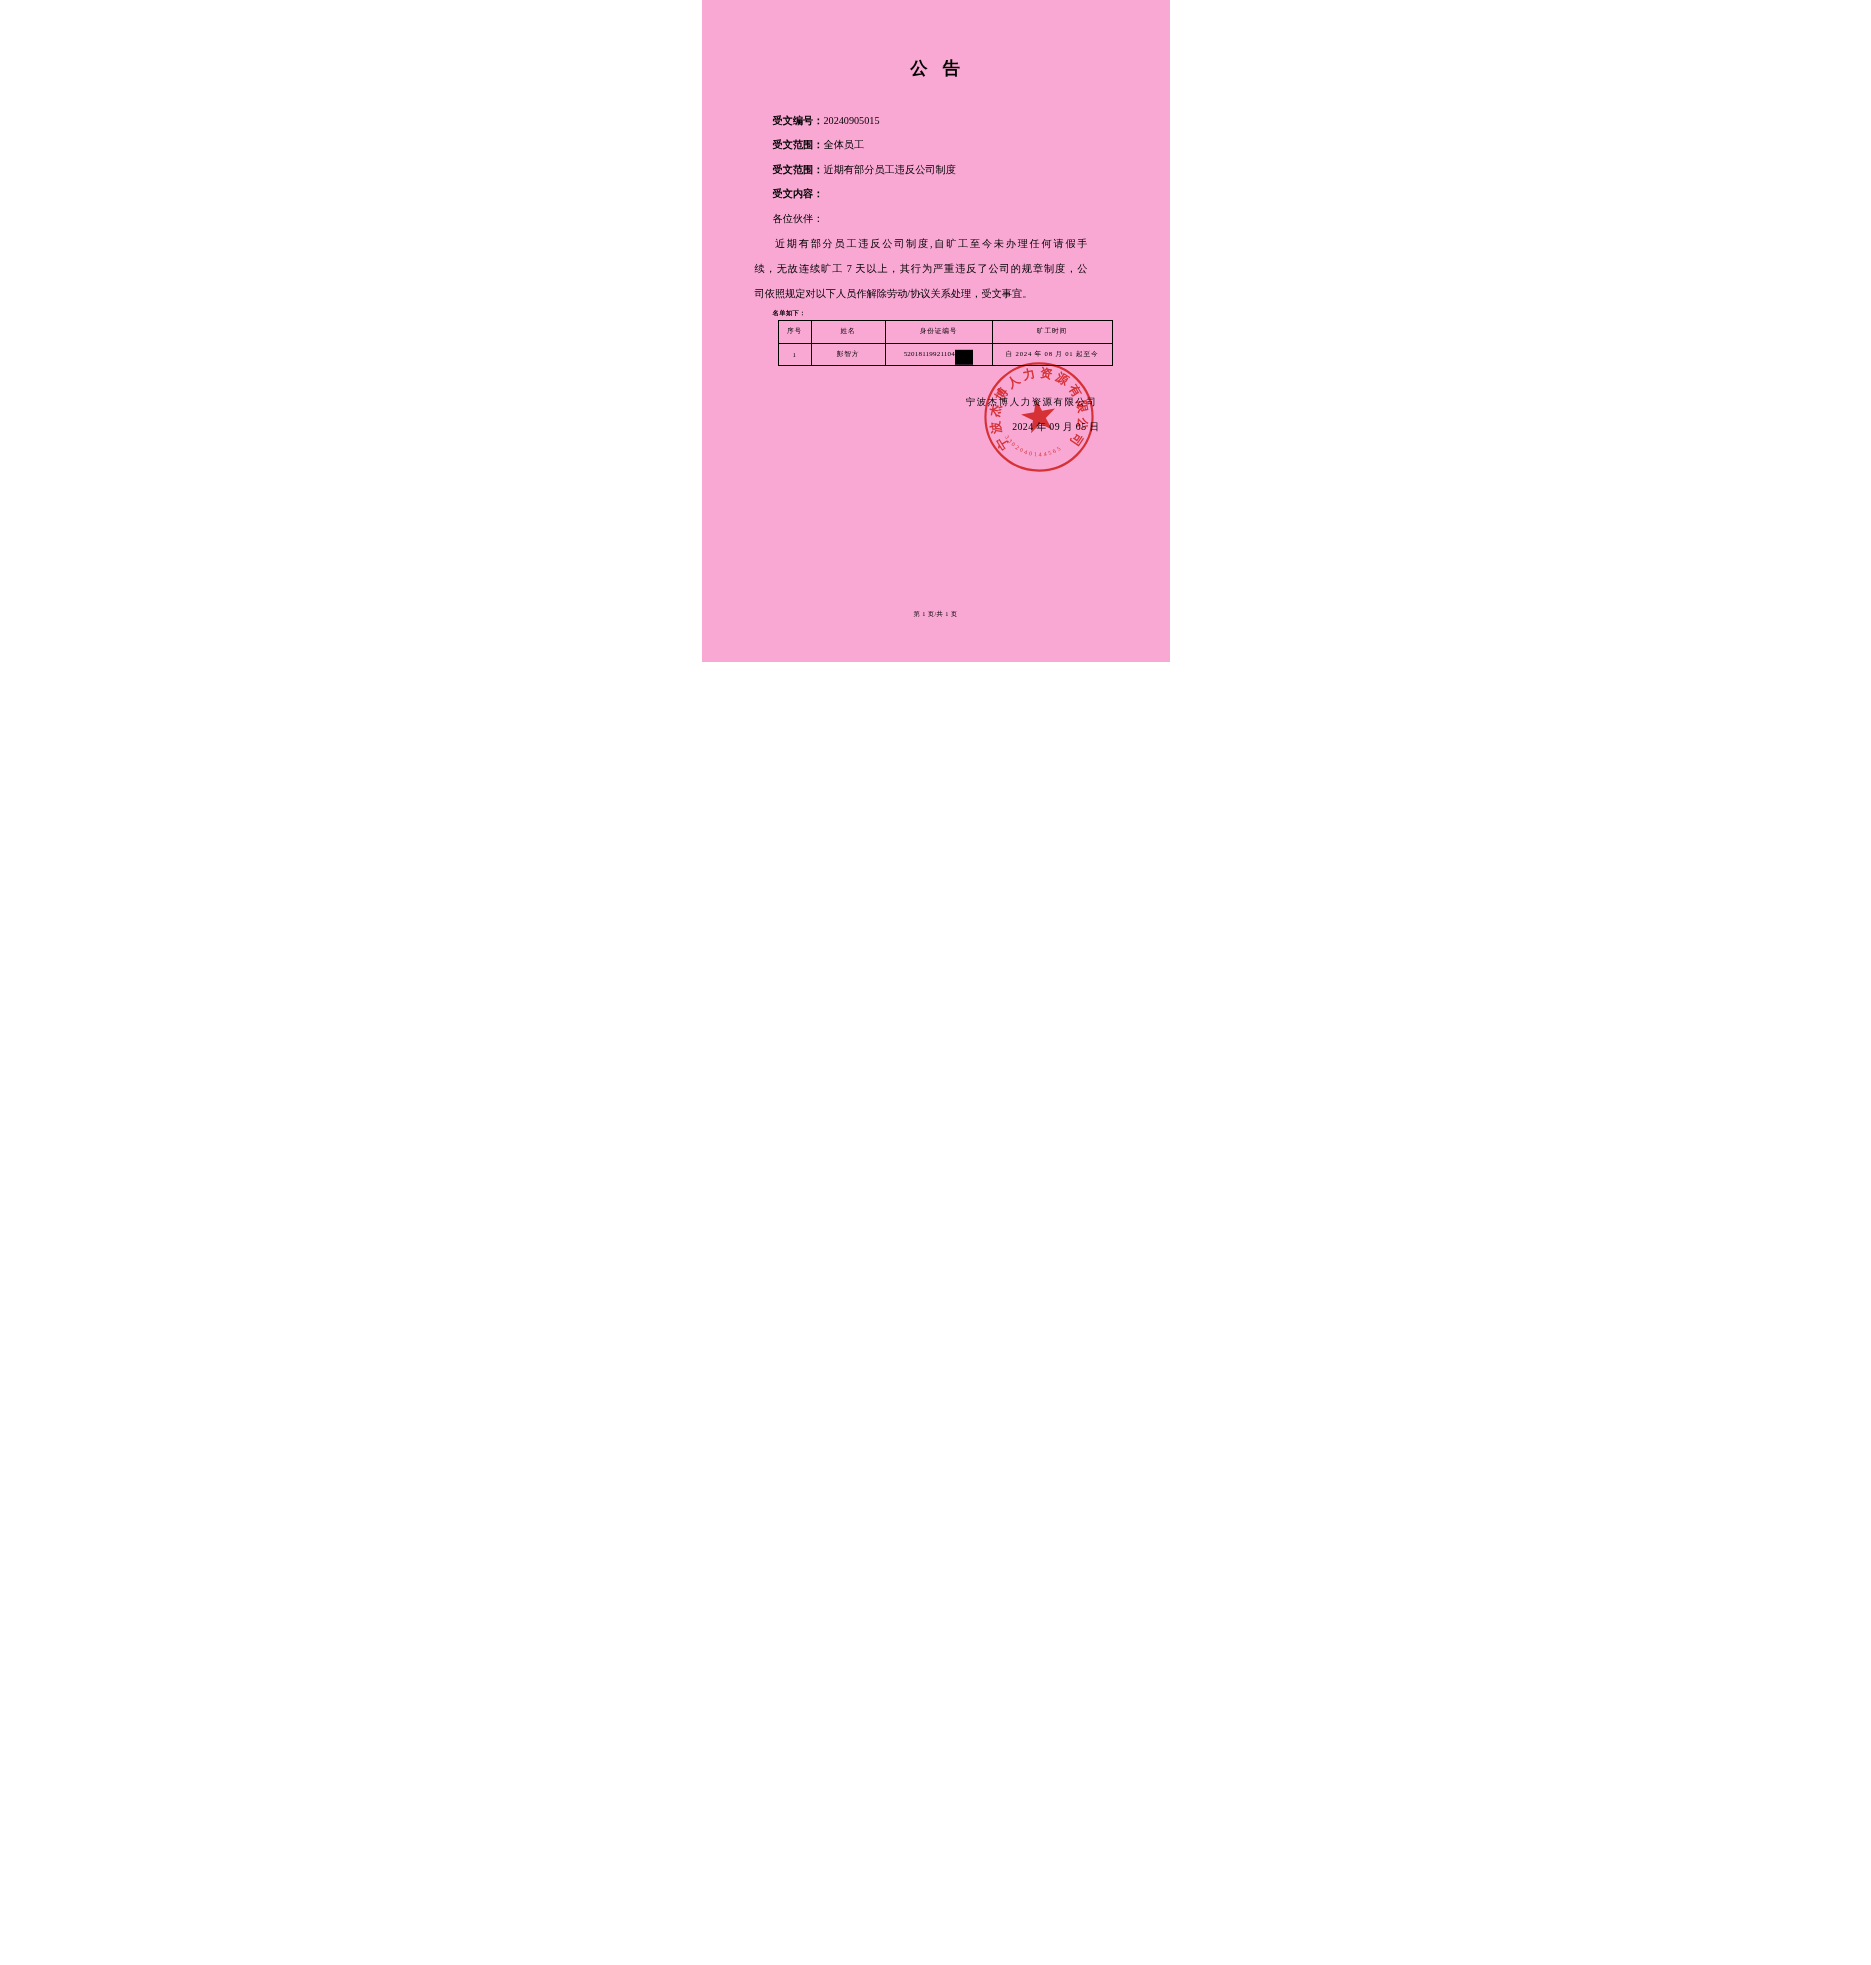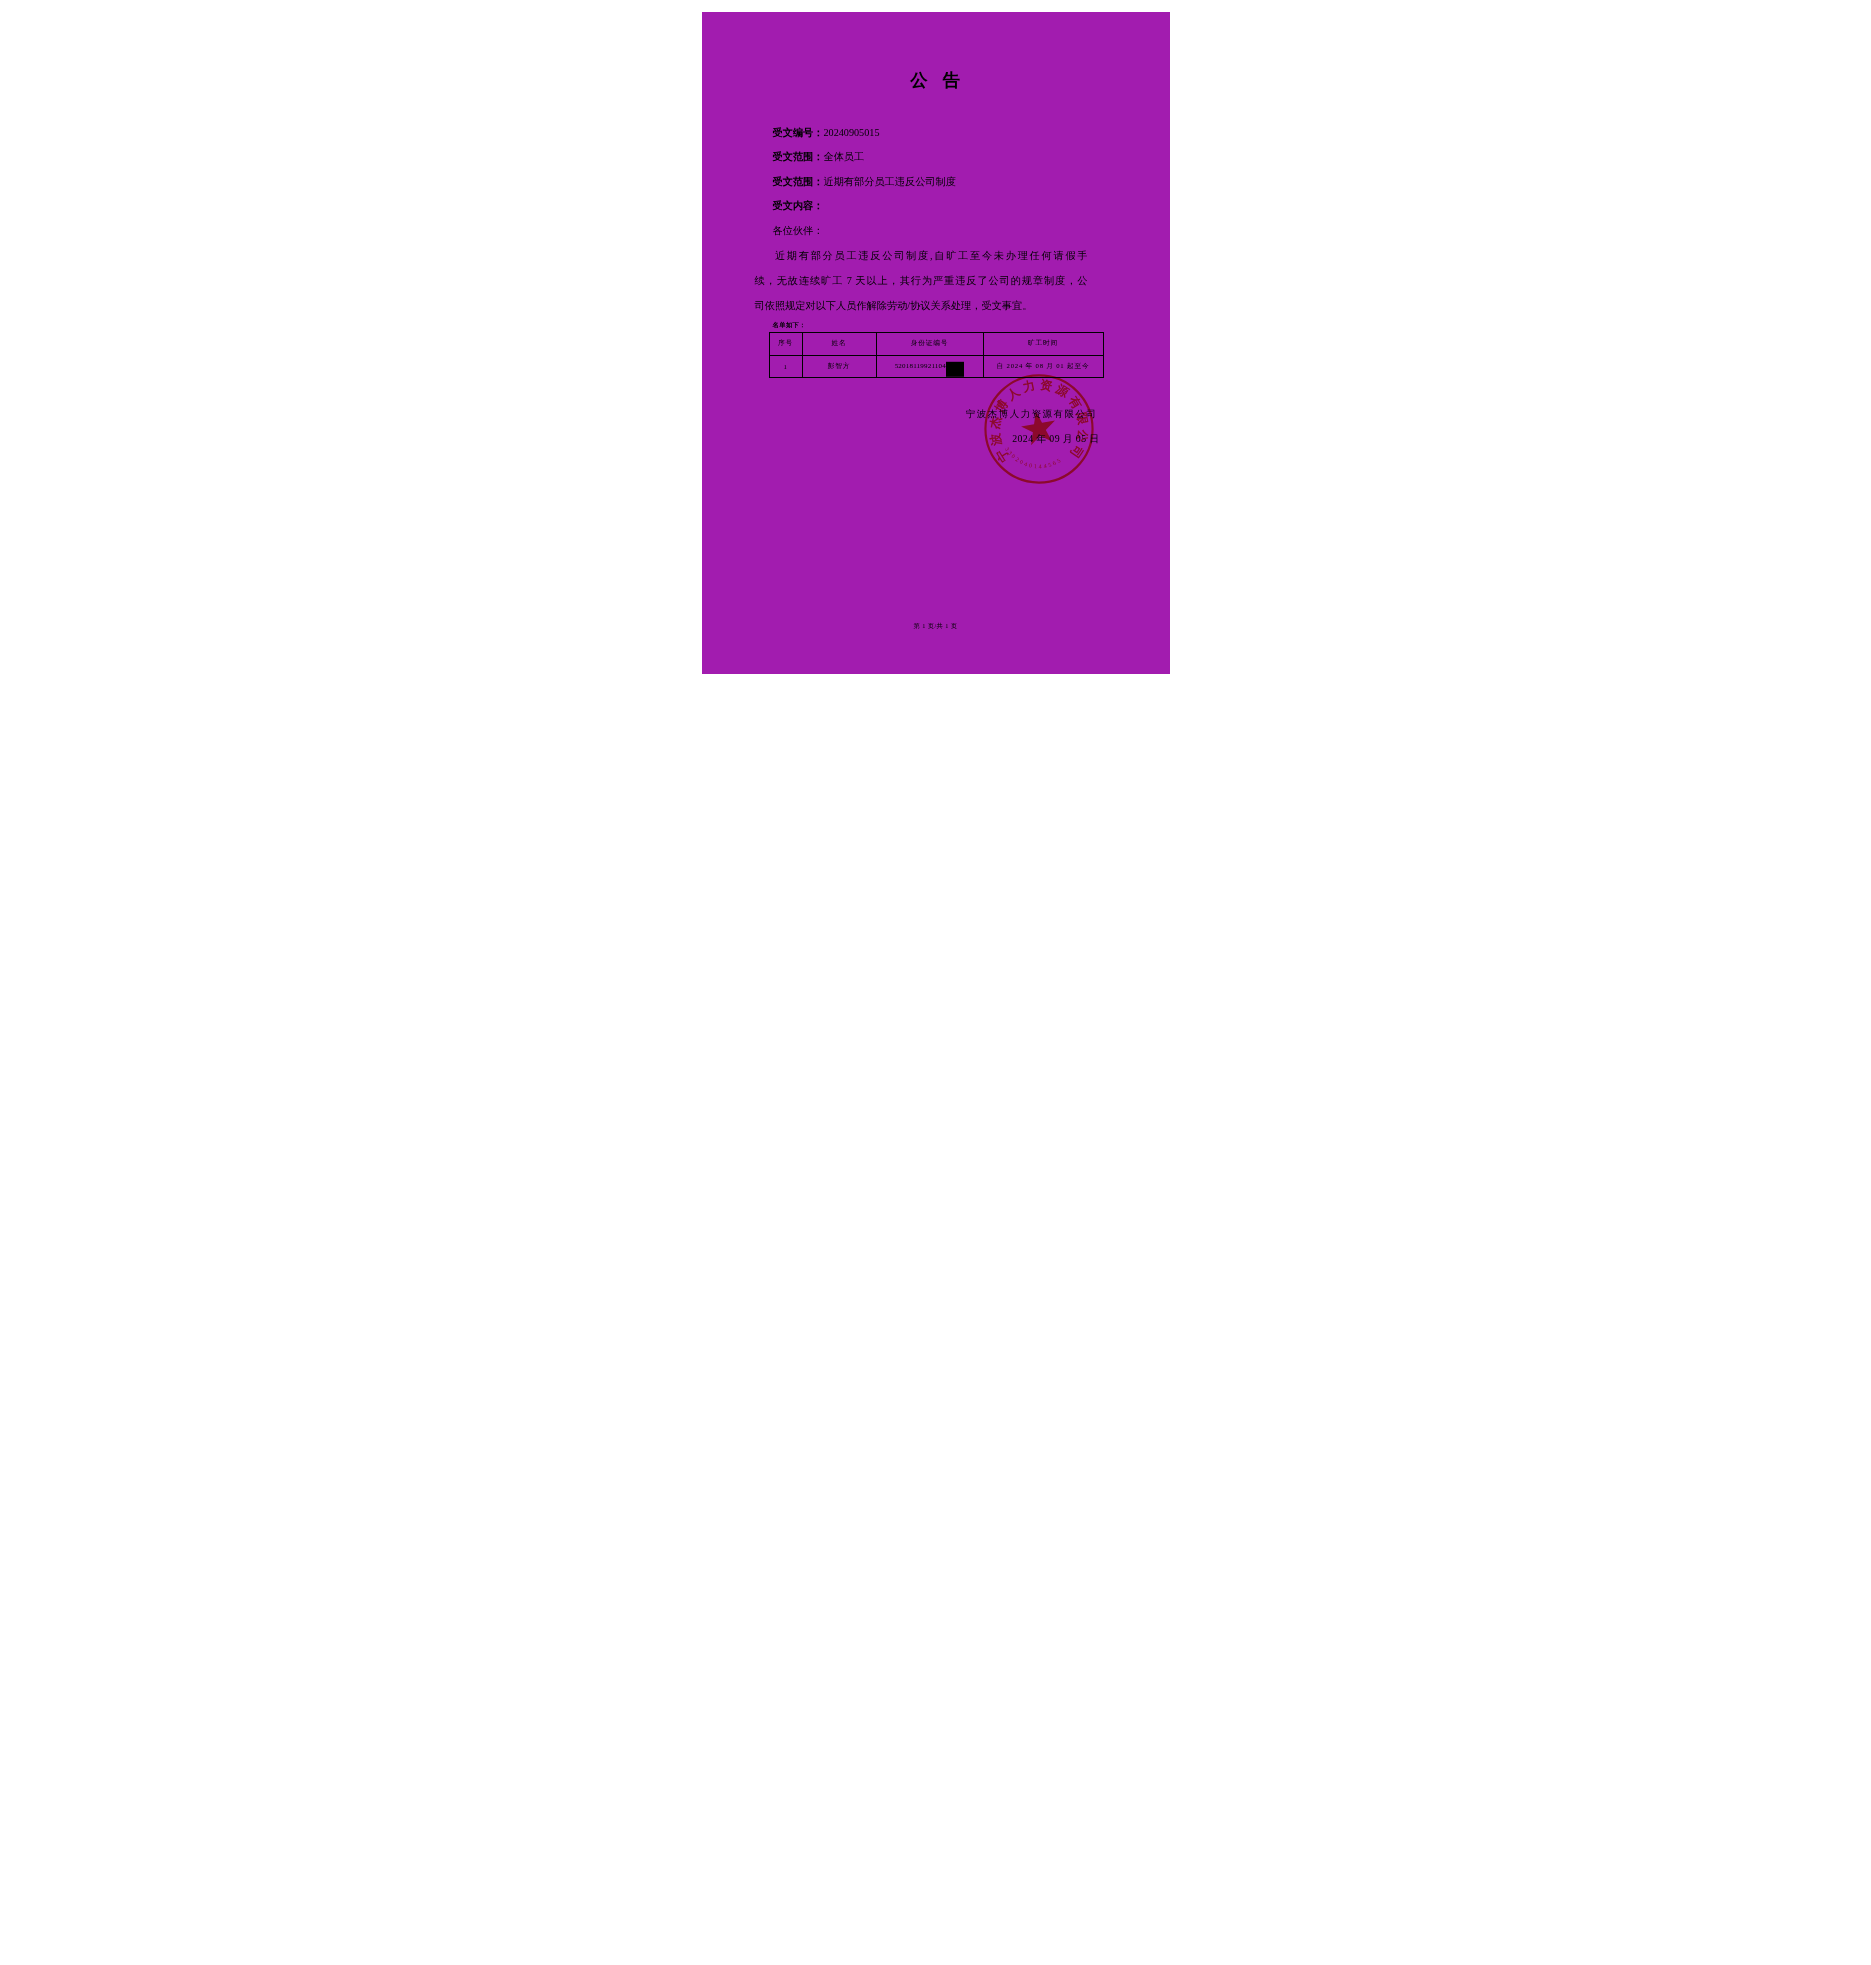--- a/index.html
+++ b/index.html
@@ -1,21 +1,21 @@
 <!DOCTYPE html>
 <html style="font-size:6.3px"><head>
 <meta charset="utf-8">
 <style>
   html, body { margin: 0; padding: 0; background: #ffffff; }
   .page {
     position: relative;
     width: 468px;
     height: 662px;
-    margin: 12px auto;
-    background: #a21caf;
+    margin: 0 auto;
+    background: #f9a8d4;
     font-family: "Liberation Serif", "DejaVu Serif", serif;
     color: #000000;
     overflow: hidden;
   }
   .doc-title {
     position: absolute;
     top: 56px; left: 0; right: 0;
     margin: 0;
     text-align: center;
     font-size: 17.3px;
@@ -31,21 +31,21 @@
   .body-para { position: absolute; top: 231px; left: 53px; width: 333px; }
   .para-line { height: 25px; line-height: 25px; font-size: 10.2px; white-space: nowrap; }
   .para-line.justify { white-space: normal; text-align: justify; text-align-last: justify; text-justify: inter-ideograph; }
   .para-line.indent { text-indent: 20.4px; }
   .list-intro {
     position: absolute; top: 305px; left: 71px;
     height: 15px; line-height: 15px;
     font-size: 6.3px; font-weight: bold; letter-spacing: 0.4px;
   }
   .doc-table {
-    position: absolute; top: 320px; left: 67px;
+    position: absolute; top: 320px; left: 76px;
     border-collapse: collapse;
     table-layout: fixed;
     width: 335px;
     border-top: 1.2px solid #000;
     border-bottom: 1.2px solid #000;
   }
   .doc-table td, .doc-table th {
     border: 0.6px solid #000;
     font-weight: normal;
     font-size: 6.7px;

